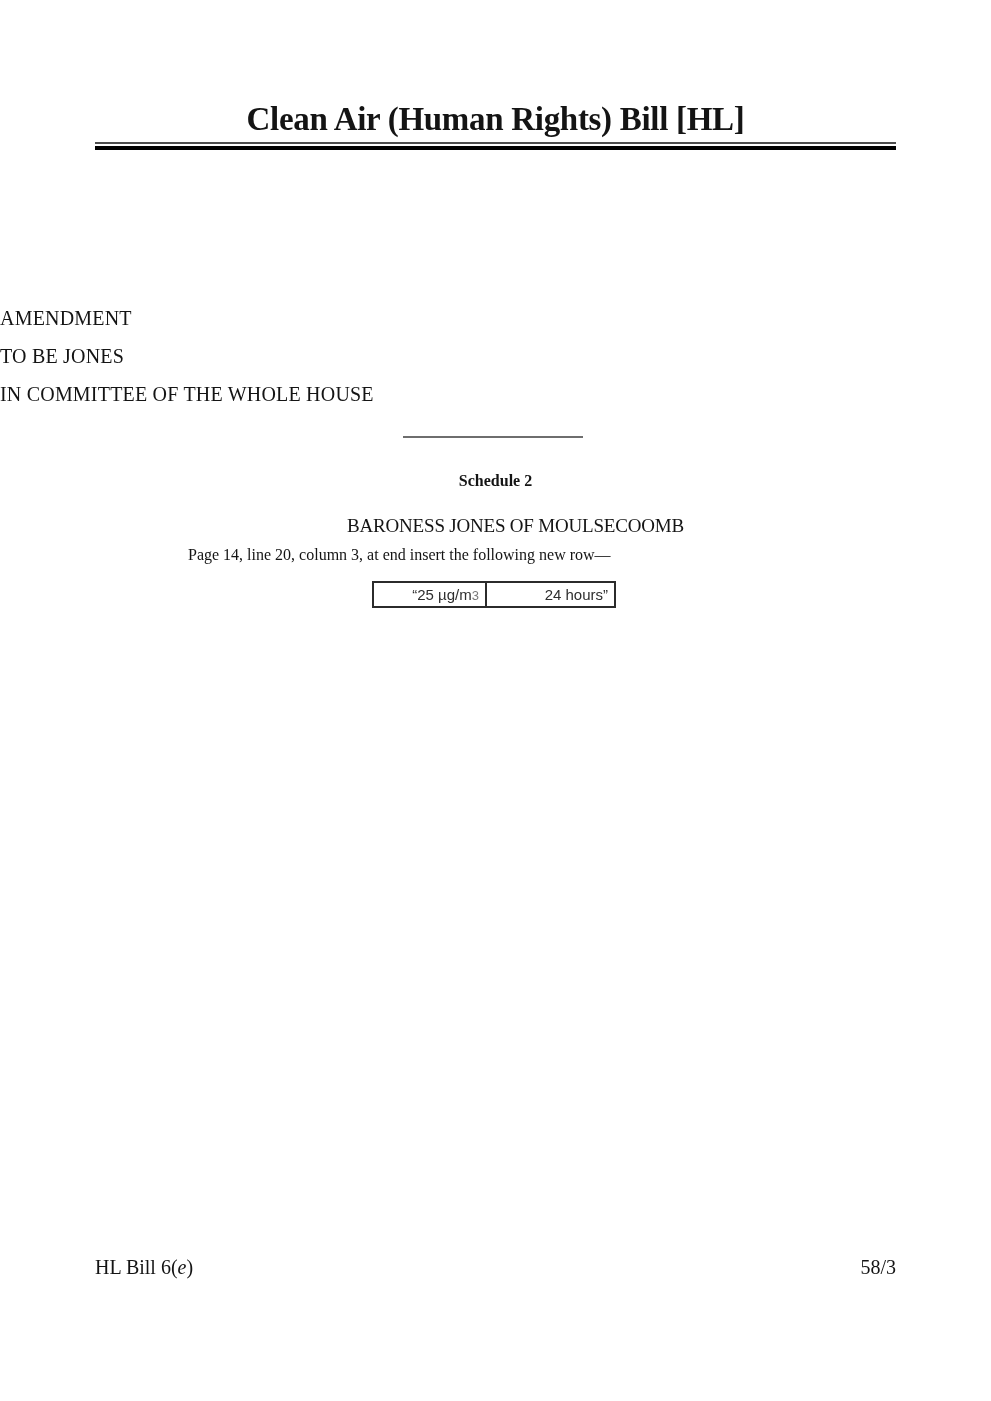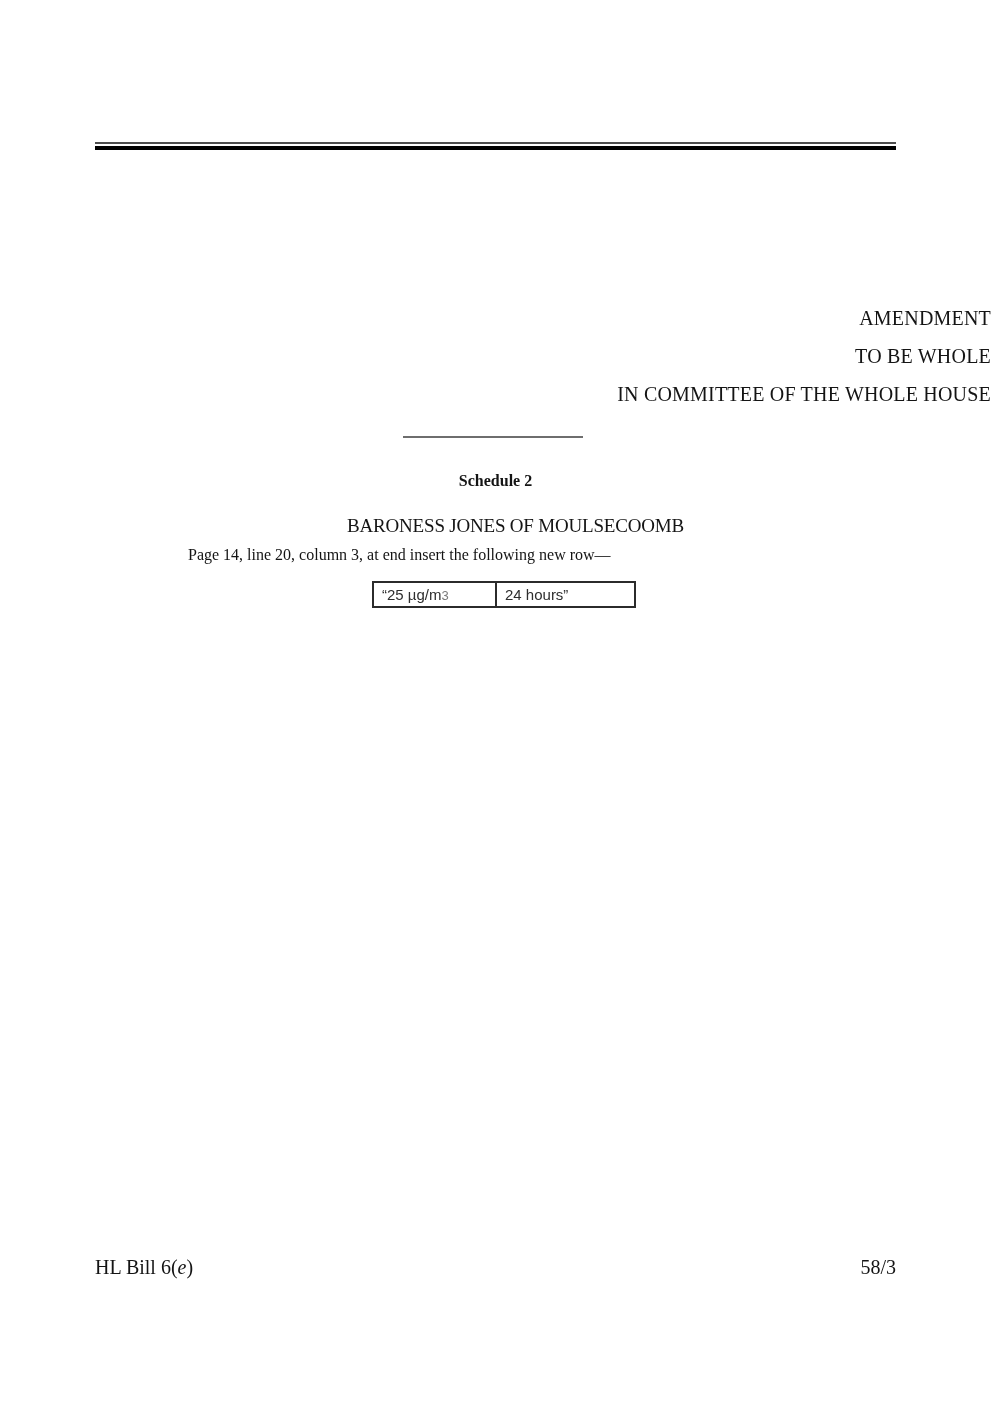--- a/index.html
+++ b/index.html
@@ -40,21 +40,21 @@
   .title-rule .thick-line {
     height: 4px;
     background: #000000;
     margin-top: 2px;
   }
   .amendment-heading {
     position: absolute;
     top: 299px;
     left: 0;
     width: 991px;
-    text-align: right;
+    text-align: left;
     font-size: 20px;
     line-height: 38px;
     letter-spacing: 0.2px;
   }
   .short-divider {
     position: absolute;
     top: 436px;
     left: 403px;
     width: 180px;
     height: 2px;
@@ -94,22 +94,23 @@
     left: 372px;
     border-collapse: collapse;
     font-family: "Liberation Sans", "DejaVu Sans", sans-serif;
     font-size: 15px;
     color: #2e2e2e;
   }
   .amendment-table td {
     border: 2px solid #2b2b2b;
     height: 23px;
     vertical-align: middle;
-    padding: 0 16px 0 8px;
+    padding: 0 6px 0 8px;
     white-space: nowrap;
+    text-align: right;
   }
   .amendment-table td.cell-limit { width: 97px; }
   .amendment-table td.cell-period { width: 113px; }
   .cell-sub-digit {
     color: #7a7a7a;
     font-size: 13px;
   }
   .footer-left {
     position: absolute;
     top: 1254px;
@@ -126,29 +127,30 @@
     font-size: 20px;
     line-height: 26px;
   }
   .italic { font-style: italic; }
 </style>
 </head>
 <body>
 
 <div class="page">
 
+  <div class="doc-title">Clean Air (Human Rights) Bill [HL]</div>
 
   <div class="title-rule">
     <div class="thin-line"></div>
     <div class="thick-line"></div>
   </div>
 
   <div class="amendment-heading">
     <div>AMENDMENT</div>
-    <div>TO BE WHOLE</div>
+    <div>TO BE JONES</div>
     <div>IN COMMITTEE OF THE WHOLE HOUSE</div>
   </div>
 
   <div class="short-divider"></div>
 
   <div class="schedule-heading">Schedule 2</div>
 
   <div class="mover-line">BARONESS JONES OF MOULSECOOMB</div>
 
   <div class="instruction-line">Page 14, line 20, column 3, at end insert the following new row—</div>

